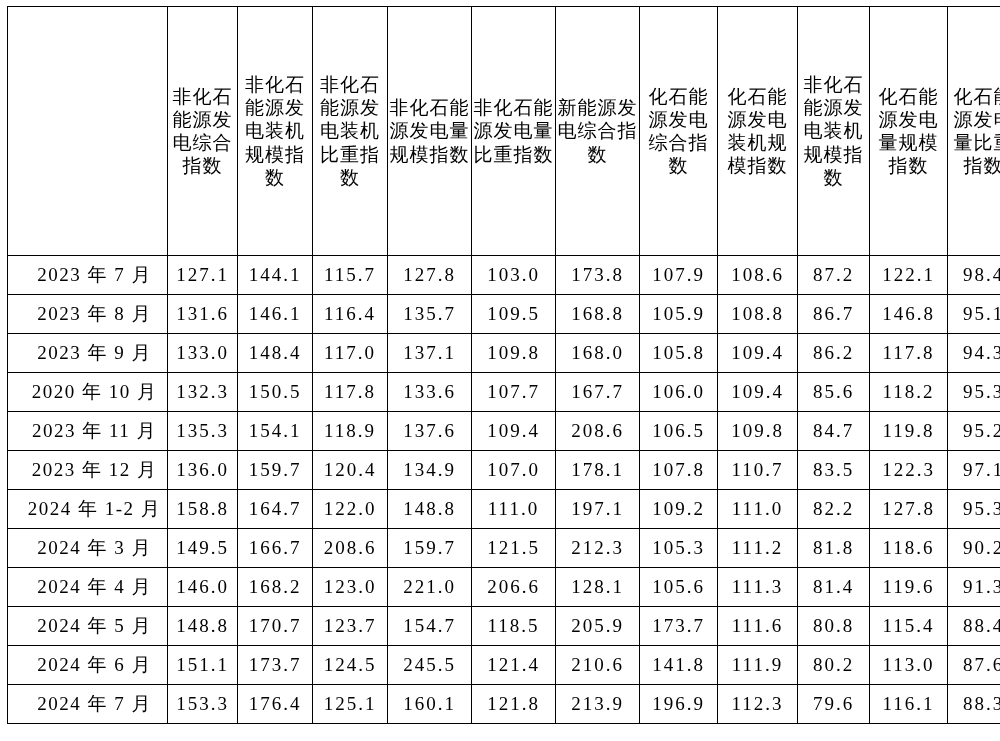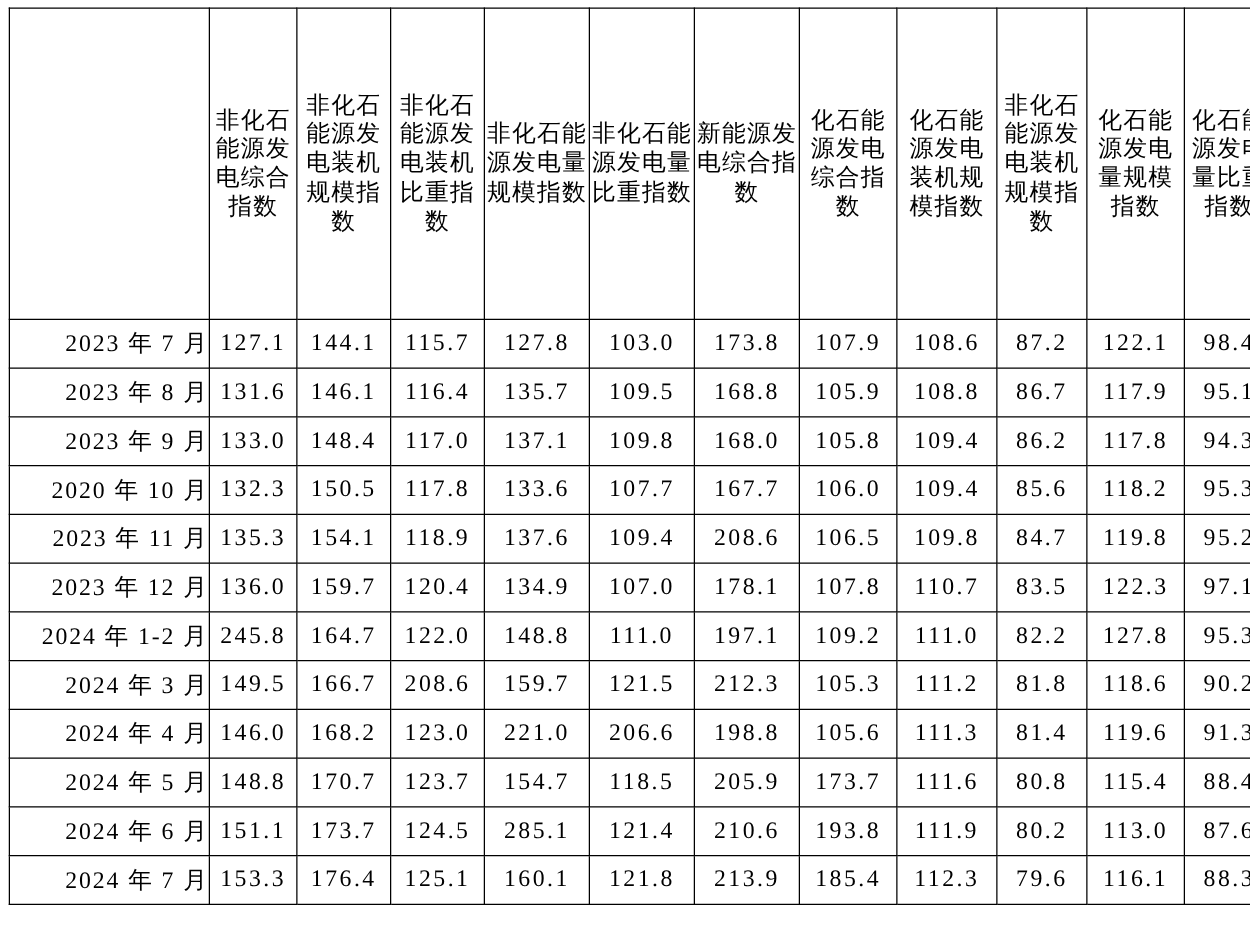--- a/index.html
+++ b/index.html
@@ -50,21 +50,21 @@
   thead th.corner {
     width: 160px;
   }
   
   tbody td {
     height: 38px;
     font-size: 19px;
     letter-spacing: 1px;
   }
   tbody td.month {
-    text-align: right;
+    text-align: center;
     padding-left: 14px;
     letter-spacing: 1.5px;
     white-space: nowrap;
   }
   tbody td.num {
     letter-spacing: 2px;
   }
   col.c-month { width: 160px; }
   col.c-v1 { width: 70px; }
   col.c-v2 { width: 75px; }
@@ -154,21 +154,21 @@
         <td class="month">2023 年 8 月</td>
         <td class="num">131.6</td>
         <td class="num">146.1</td>
         <td class="num">116.4</td>
         <td class="num">135.7</td>
         <td class="num">109.5</td>
         <td class="num">168.8</td>
         <td class="num">105.9</td>
         <td class="num">108.8</td>
         <td class="num">86.7</td>
-        <td class="num">117.9</td>
+        <td class="num">146.8</td>
         <td class="num">95.1</td>
       </tr>
       <tr>
         <td class="month">2023 年 9 月</td>
         <td class="num">133.0</td>
         <td class="num">148.4</td>
         <td class="num">117.0</td>
         <td class="num">137.1</td>
         <td class="num">109.8</td>
         <td class="num">168.0</td>
@@ -215,21 +215,21 @@
         <td class="num">107.0</td>
         <td class="num">178.1</td>
         <td class="num">107.8</td>
         <td class="num">110.7</td>
         <td class="num">83.5</td>
         <td class="num">122.3</td>
         <td class="num">97.1</td>
       </tr>
       <tr>
         <td class="month">2024 年 1-2 月</td>
-        <td class="num">245.8</td>
+        <td class="num">158.8</td>
         <td class="num">164.7</td>
         <td class="num">122.0</td>
         <td class="num">148.8</td>
         <td class="num">111.0</td>
         <td class="num">197.1</td>
         <td class="num">109.2</td>
         <td class="num">111.0</td>
         <td class="num">82.2</td>
         <td class="num">127.8</td>
         <td class="num">95.3</td>
@@ -248,21 +248,21 @@
         <td class="num">118.6</td>
         <td class="num">90.2</td>
       </tr>
       <tr>
         <td class="month">2024 年 4 月</td>
         <td class="num">146.0</td>
         <td class="num">168.2</td>
         <td class="num">123.0</td>
         <td class="num">221.0</td>
         <td class="num">206.6</td>
-        <td class="num">198.8</td>
+        <td class="num">128.1</td>
         <td class="num">105.6</td>
         <td class="num">111.3</td>
         <td class="num">81.4</td>
         <td class="num">119.6</td>
         <td class="num">91.3</td>
       </tr>
       <tr>
         <td class="month">2024 年 5 月</td>
         <td class="num">148.8</td>
         <td class="num">170.7</td>
@@ -274,38 +274,38 @@
         <td class="num">111.6</td>
         <td class="num">80.8</td>
         <td class="num">115.4</td>
         <td class="num">88.4</td>
       </tr>
       <tr>
         <td class="month">2024 年 6 月</td>
         <td class="num">151.1</td>
         <td class="num">173.7</td>
         <td class="num">124.5</td>
-        <td class="num">285.1</td>
+        <td class="num">245.5</td>
         <td class="num">121.4</td>
         <td class="num">210.6</td>
-        <td class="num">193.8</td>
+        <td class="num">141.8</td>
         <td class="num">111.9</td>
         <td class="num">80.2</td>
         <td class="num">113.0</td>
         <td class="num">87.6</td>
       </tr>
       <tr>
         <td class="month">2024 年 7 月</td>
         <td class="num">153.3</td>
         <td class="num">176.4</td>
         <td class="num">125.1</td>
         <td class="num">160.1</td>
         <td class="num">121.8</td>
         <td class="num">213.9</td>
-        <td class="num">185.4</td>
+        <td class="num">196.9</td>
         <td class="num">112.3</td>
         <td class="num">79.6</td>
         <td class="num">116.1</td>
         <td class="num">88.3</td>
       </tr>
     </tbody>
   </table>
 </div>
 
 </body></html>

